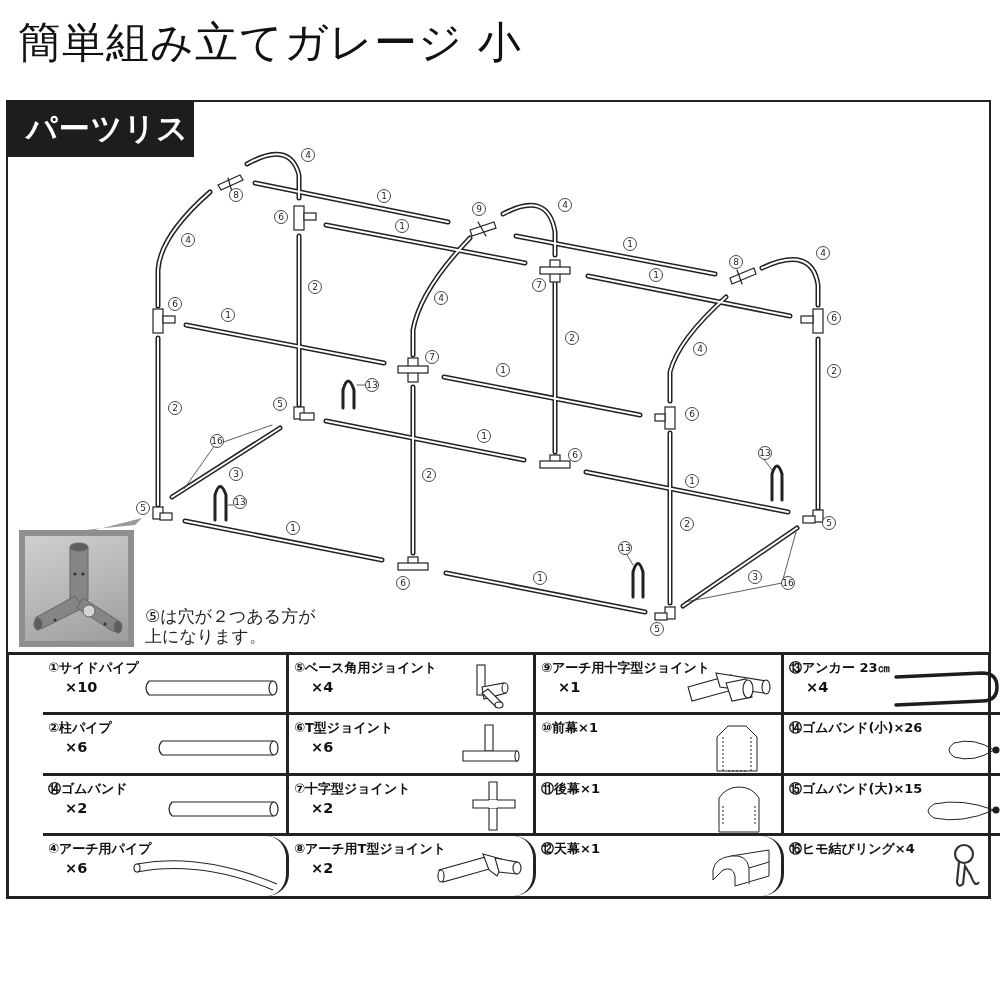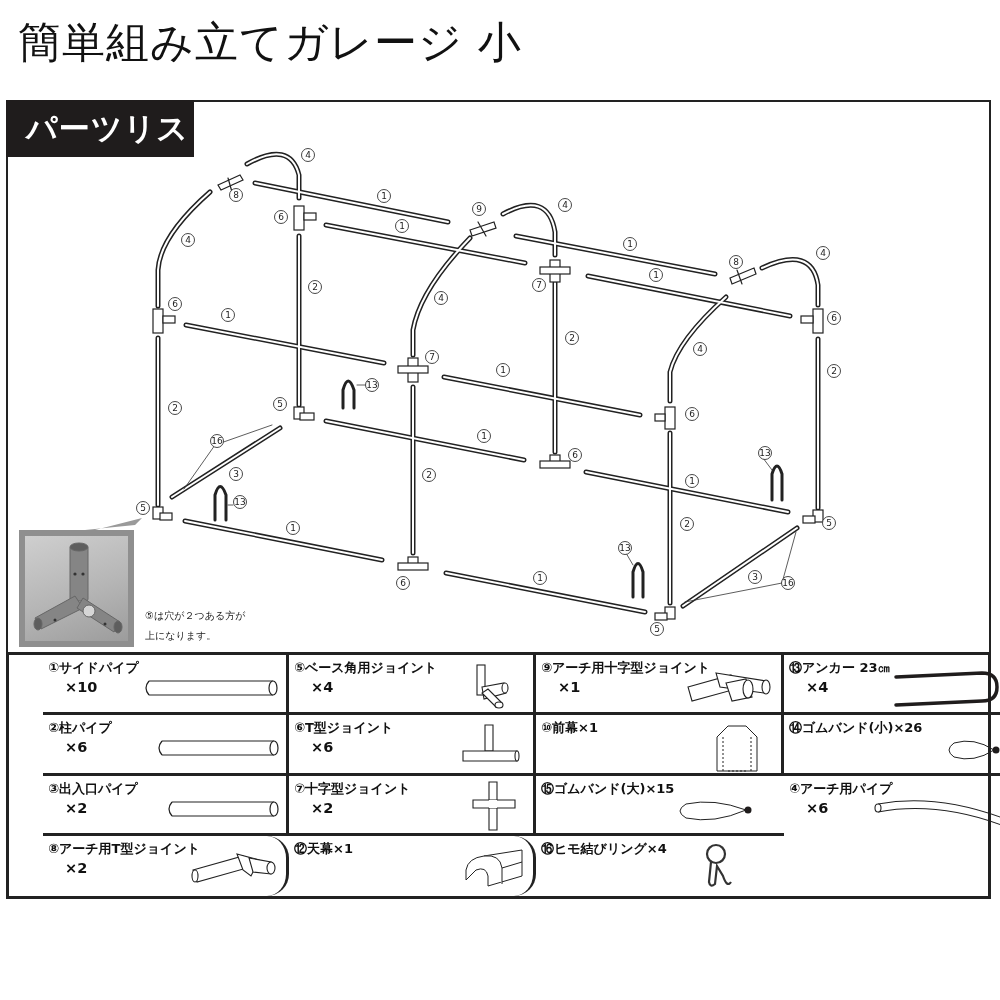--- a/index.html
+++ b/index.html
@@ -3,21 +3,21 @@
 <meta charset="utf-8">
 <style>
   html,body{margin:0;padding:0;background:#fff;}
   body{width:1000px;height:1000px;position:relative;overflow:hidden;font-family:"DejaVu Sans","Liberation Sans",sans-serif;color:#111;}
   .title{position:absolute;left:18px;top:12px;font-size:43px;letter-spacing:1px;font-weight:normal;color:#111;line-height:60px;}
   .frame{position:absolute;left:6px;top:100px;width:985px;height:552px;border:2px solid #222;border-bottom:none;box-sizing:border-box;}
   .section-tab{position:absolute;left:6px;top:100px;width:188px;height:57px;background:#1f1c1c;color:#fff;font-size:31px;font-weight:bold;line-height:57px;padding-left:20px;box-sizing:border-box;letter-spacing:1px;}
   .diagram{position:absolute;left:0;top:0;width:1000px;height:660px;}
   .photo{position:absolute;left:19px;top:530px;width:115px;height:117px;background:#8f8f8f;}
   .photo-inner{position:absolute;left:6px;top:6px;width:103px;height:105px;background:linear-gradient(160deg,#cfcfcf 0%,#b5b5b5 55%,#9c9c9c 100%);}
-  .note{position:absolute;left:145px;top:606px;font-size:10px;line-height:20px;color:#222;}
+  .note{position:absolute;left:145px;top:606px;font-size:17px;line-height:20px;color:#222;}
   .grid{position:absolute;left:6px;top:652px;width:985px;height:247px;border:3px solid #222;box-sizing:border-box;display:grid;grid-template-columns:246px 247px 248px 238px;grid-template-rows:repeat(4,1fr);padding-left:34px;}
   .cell{position:relative;border-right:3px solid #222;border-bottom:3px solid #222;box-sizing:border-box;}
   .cell.lastcol{border-right:none;}
   .cell.lastrow{border-bottom:none;border-radius:22px;}
   .cell .name{position:absolute;left:5px;top:4px;font-size:13px;font-weight:bold;white-space:nowrap;}
   .cell .qty{position:absolute;left:22px;top:24px;font-size:14.5px;font-weight:bold;}
   .cell svg{position:absolute;}
   .lbl{font-family:"DejaVu Sans",sans-serif;font-size:9px;fill:#222;}
 </style>
 </head>
@@ -429,35 +429,44 @@
   </div>
   <div class="cell lastcol">
     <span class="name">⑭ゴムバンド(小)×26</span>
     <svg style="left:160px;top:24px" width="60" height="24">
         <path d="M50 11 Q30 -2 10 4 Q0 11 10 18 Q30 24 50 11 Z" fill="none" stroke="#222" stroke-width="1"></path>
         <circle cx="52" cy="11" r="3.5" fill="#1f1c1c"></circle>
       </svg>
   </div>
 
   <div class="cell">
-    <span class="name">③出入口パイプ</span>
+    <span class="name">⑭ゴムバンド</span>
     <span class="qty">×2</span>
     <svg style="left:123px;top:22px" width="117" height="24">
         <path d="M6 4 L108 4 M6 18 L108 18 M6 4 Q0 11 6 18" fill="none" stroke="#222" stroke-width="1.2"></path>
         <ellipse cx="108" cy="11" rx="4" ry="7" fill="#fff" stroke="#222" stroke-width="1.2"></ellipse>
       </svg>
   </div>
   <div class="cell">
     <span class="name">⑦十字型ジョイント</span>
     <span class="qty">×2</span>
     <svg style="left:180px;top:4px" width="50" height="52">
         <g fill="#fff" stroke="#222" stroke-width="1.1">
           <path d="M20 2 L28 2 L28 50 L20 50 Z"></path>
           <path d="M4 20 L46 20 L46 28 L4 28 Z"></path>
           <path d="M20 20 L28 20 L28 28 L20 28 Z" stroke="none"></path>
+        </g>
+      </svg>
+  </div>
+  <div class="cell">
+    <span class="name">⑪後幕×1</span>
+    <svg style="left:180px;top:8px" width="46" height="50">
+        <g fill="#fff" stroke="#222" stroke-width="1">
+          <path d="M3 48 L3 14 Q10 3 23 3 Q36 3 43 14 L43 48 Z"></path>
+          <path d="M7 22 L7 42 M39 22 L39 42" stroke-dasharray="2 2"></path>
         </g>
       </svg>
   </div>
   <div class="cell lastcol">
     <span class="name">⑮ゴムバンド(大)×15</span>
     <svg style="left:138px;top:22px" width="84" height="28">
         <path d="M72 12 Q40 0 12 6 Q0 13 12 20 Q40 26 72 12 Z" fill="none" stroke="#222" stroke-width="1"></path>
         <circle cx="74" cy="12" r="3.5" fill="#1f1c1c"></circle>
       </svg>
   </div>

